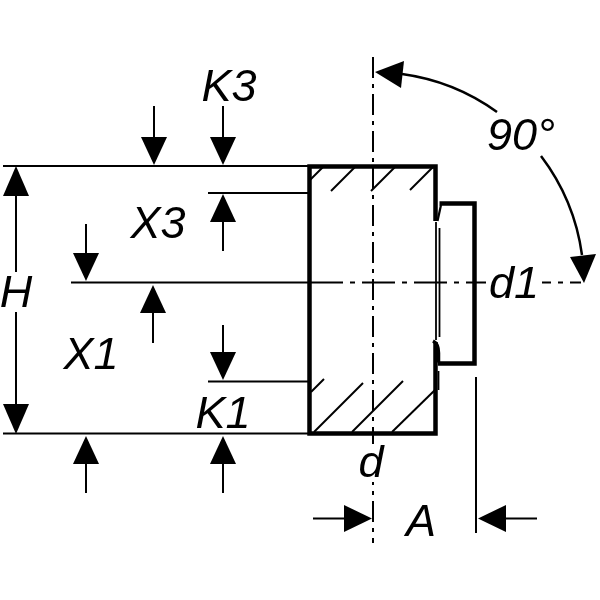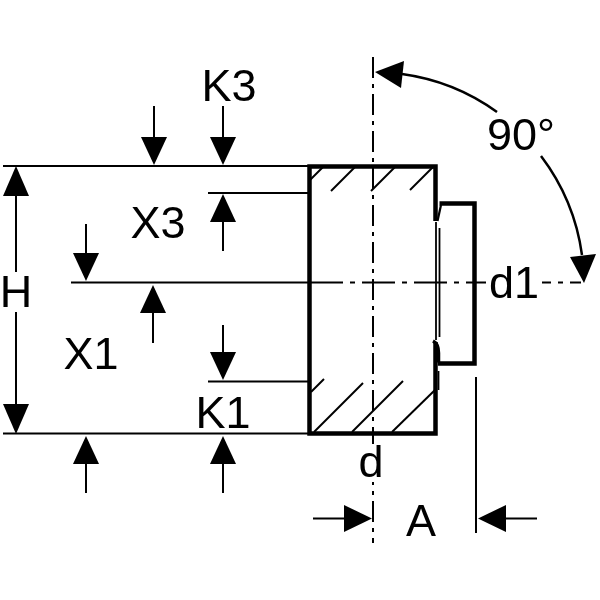--- a/index.html
+++ b/index.html
@@ -8,20 +8,21 @@
     background: #ffffff;
     width: 600px;
     height: 600px;
     overflow: hidden;
   }
   .stage {
     position: relative;
     width: 480px;
     height: 600px;
     background: #ffffff;
+    font-style: italic;
   }
   svg { display: block; }
   text {
     font-family: "Liberation Sans", "DejaVu Sans", sans-serif;
     font-size: 45px;
     fill: #000000;
   }
 </style>
 </head>
 <body>

